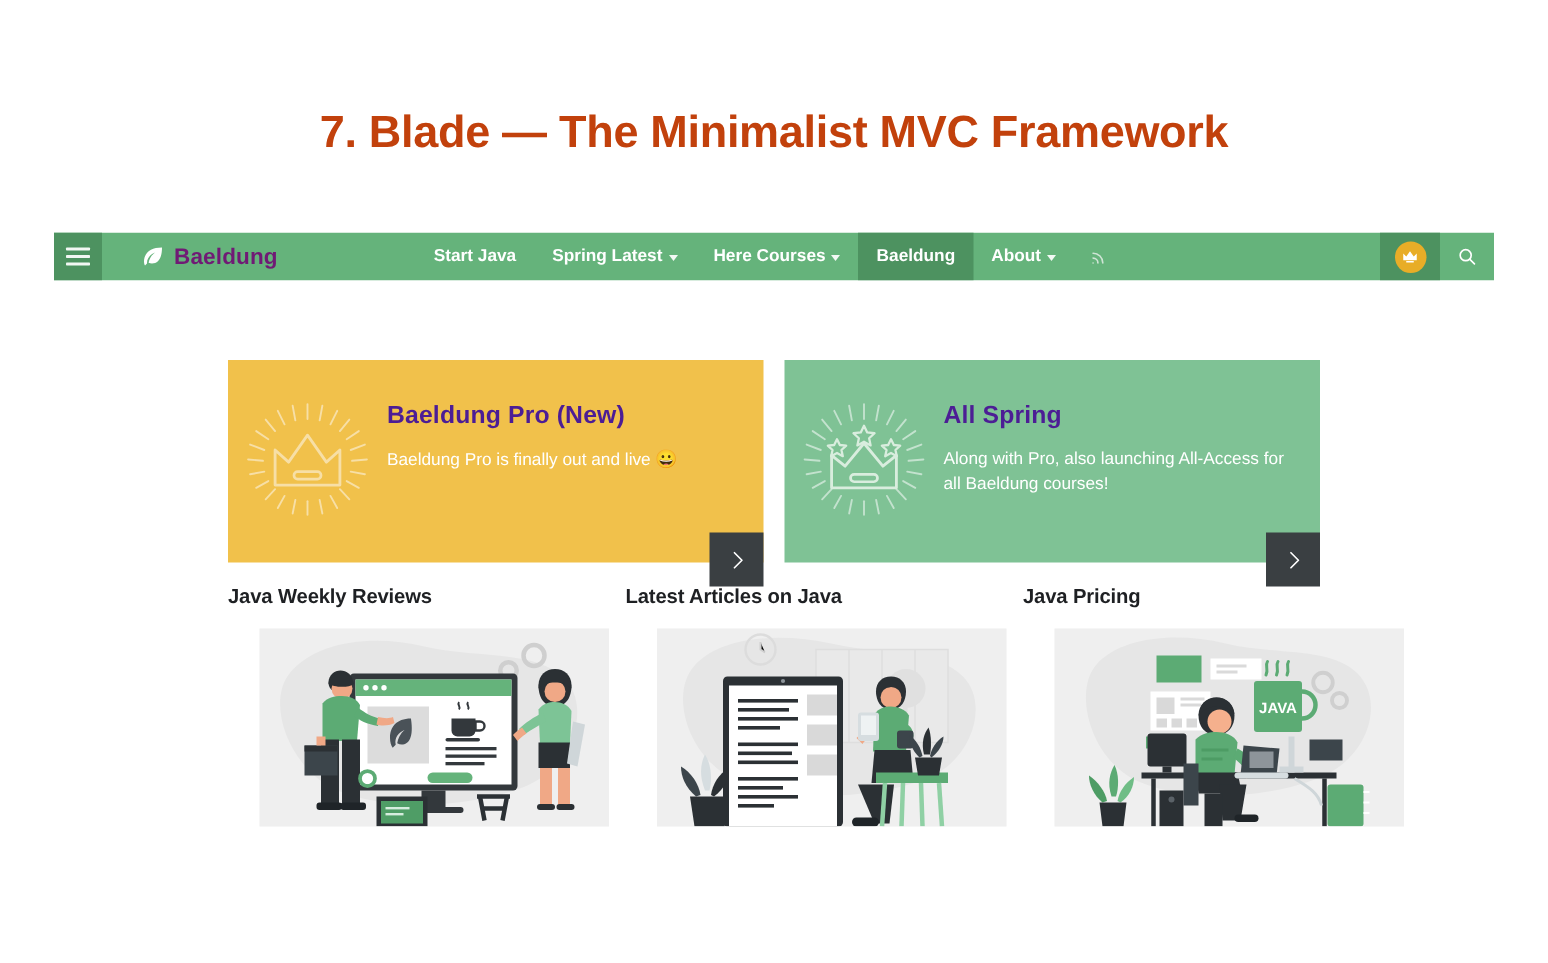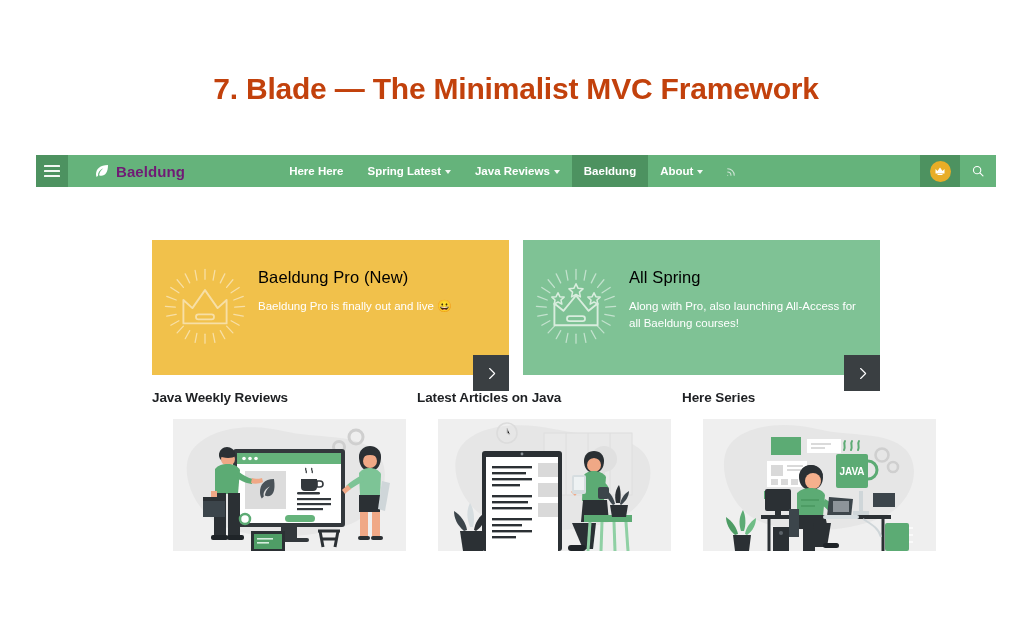--- a/index.html
+++ b/index.html
@@ -86,21 +86,21 @@
   .promo {
     position: relative; width: 370px; height: 135px;
     padding: 26px 22px 0 0; display: flex; align-items: flex-start;
     overflow: visible;
   }
   .promo.yellow { background: #f1c14b; }
   .promo.green  { background: #7fc295; }
   .promo-icon { width: 106px; min-width:106px; display:flex; align-items:center; justify-content:center; margin-top:-2px;}
   .promo-text { padding-top: 2px; }
   .promo-title {
-    color: #000000; font-size: 16.5px; font-weight: 400; line-height: 1.1;
+    color: #4c1d95; font-size: 16.5px; font-weight: 700; line-height: 1.1;
     margin-bottom: 12px; letter-spacing: .1px;
   }
   .promo-sub {
     color: #ffffff; font-size: 11.5px; line-height: 1.45; max-width: 252px;
   }
   .promo-sub .emoji { font-size: 12px; }
   .promo-next {
     position: absolute; right: 0; bottom: -16px;
     width: 36px; height: 36px; background: #3a3f42;
     display: flex; align-items: center; justify-content: center; cursor: pointer;
@@ -140,28 +140,28 @@
 
       <div class="brand">
         <svg class="leaf" viewBox="0 0 24 24">
           <path d="M21 3C9 3 3 9 3 17c0 1.6.4 3 1 4l2-2c-.2-5 3-9 8-11-3.4 2.6-5.6 6-6.4 10.2 1 .5 2.2.8 3.4.8 6 0 10-5 10-16z" fill="#ffffff"></path>
         </svg>
         <span class="brand-name">Baeldung</span>
       </div>
 
       <div class="nav-links">
         <div class="nav-link">
-          <span>Here Here</span>
+          <span>Start Java</span>
         </div>
         <div class="nav-link">
           <span>Spring Latest</span>
           <span class="caret"></span>
         </div>
         <div class="nav-link">
-          <span>Java Reviews</span>
+          <span>Here Courses</span>
           <span class="caret"></span>
         </div>
         <div class="nav-link active">
           <span>Baeldung</span>
         </div>
         <div class="nav-link">
           <span>About</span>
           <span class="caret"></span>
         </div>
         <div class="nav-icon">
@@ -470,21 +470,21 @@
                 <path d="M32 108c-4-10-3-18 0-24 4 6 5 16 3 24z" fill="#d6dde0"></path>
                 <path d="M26 112c-7-6-10-13-10-20 7 4 12 12 13 19z" fill="#3c454b"></path>
                 <path d="M38 112c7-5 10-12 10-19-7 4-11 11-12 18z" fill="#2b3034"></path>
                 <path d="M22 112h26l-3 20H25z" fill="#2b3034"></path>
               </g>
             </svg>
           </div>
         </div>
 
         <div class="col">
-          <div class="col-title">Here Series</div>
+          <div class="col-title">Java Pricing</div>
           <div class="thumb">
             <svg viewBox="0 0 233 132">
               <rect width="233" height="132" fill="#efefef"></rect>
               <path d="M28 24c16-18 52-22 86-14s70 2 88 20 8 54-22 68c-36 16-92 18-124 4S12 42 28 24z" fill="#e6e6e6"></path>
 
               <rect x="68" y="18" width="30" height="18" fill="#5cab74"></rect>
               <rect x="104" y="20" width="34" height="14" fill="#ffffff"></rect>
               <g fill="#dadada">
                   <rect x="108" y="24" width="20" height="2"></rect>
                   <rect x="108" y="28" width="14" height="2"></rect>

